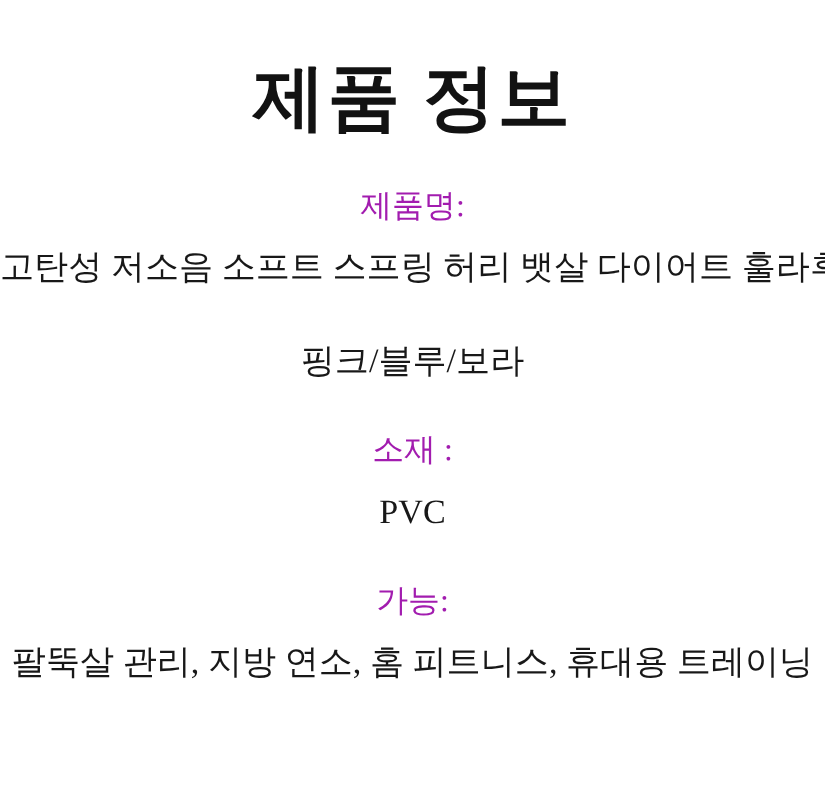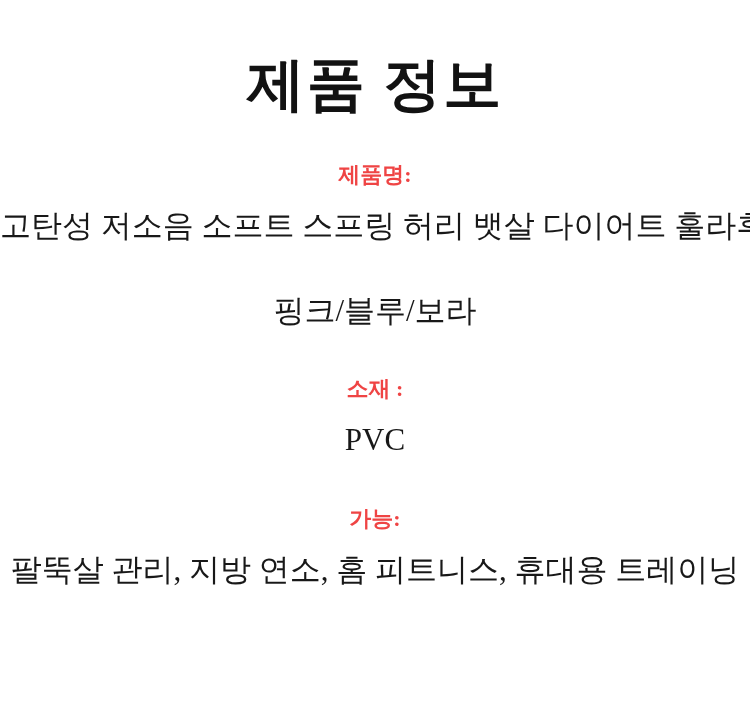--- a/index.html
+++ b/index.html
@@ -15,37 +15,37 @@
     overflow: hidden;
   }
   .page {
     width: 100%;
     height: 100%;
     box-sizing: border-box;
     padding-top: 52px;
     text-align: center;
   }
   .page-title {
-    font-size: 58px;
+    font-size: 66px;
     font-weight: 700;
     letter-spacing: 2px;
     line-height: 1.15;
     margin: 0 0 44px 0;
     color: #121212;
   }
   .info-section {
     margin: 0 auto 48px auto;
     width: 100%;
   }
   .info-label {
-    font-size: 22px;
-    font-weight: 700;
+    font-size: 29px;
+    font-weight: 400;
     line-height: 1.1;
     margin: 0 0 20px 0;
-    color: #ef4444;
+    color: #a21caf;
   }
   .info-value {
     font-size: 31px;
     font-weight: 400;
     line-height: 1.2;
     margin: 0;
     color: #181818;
     white-space: nowrap;
   }
 </style>

